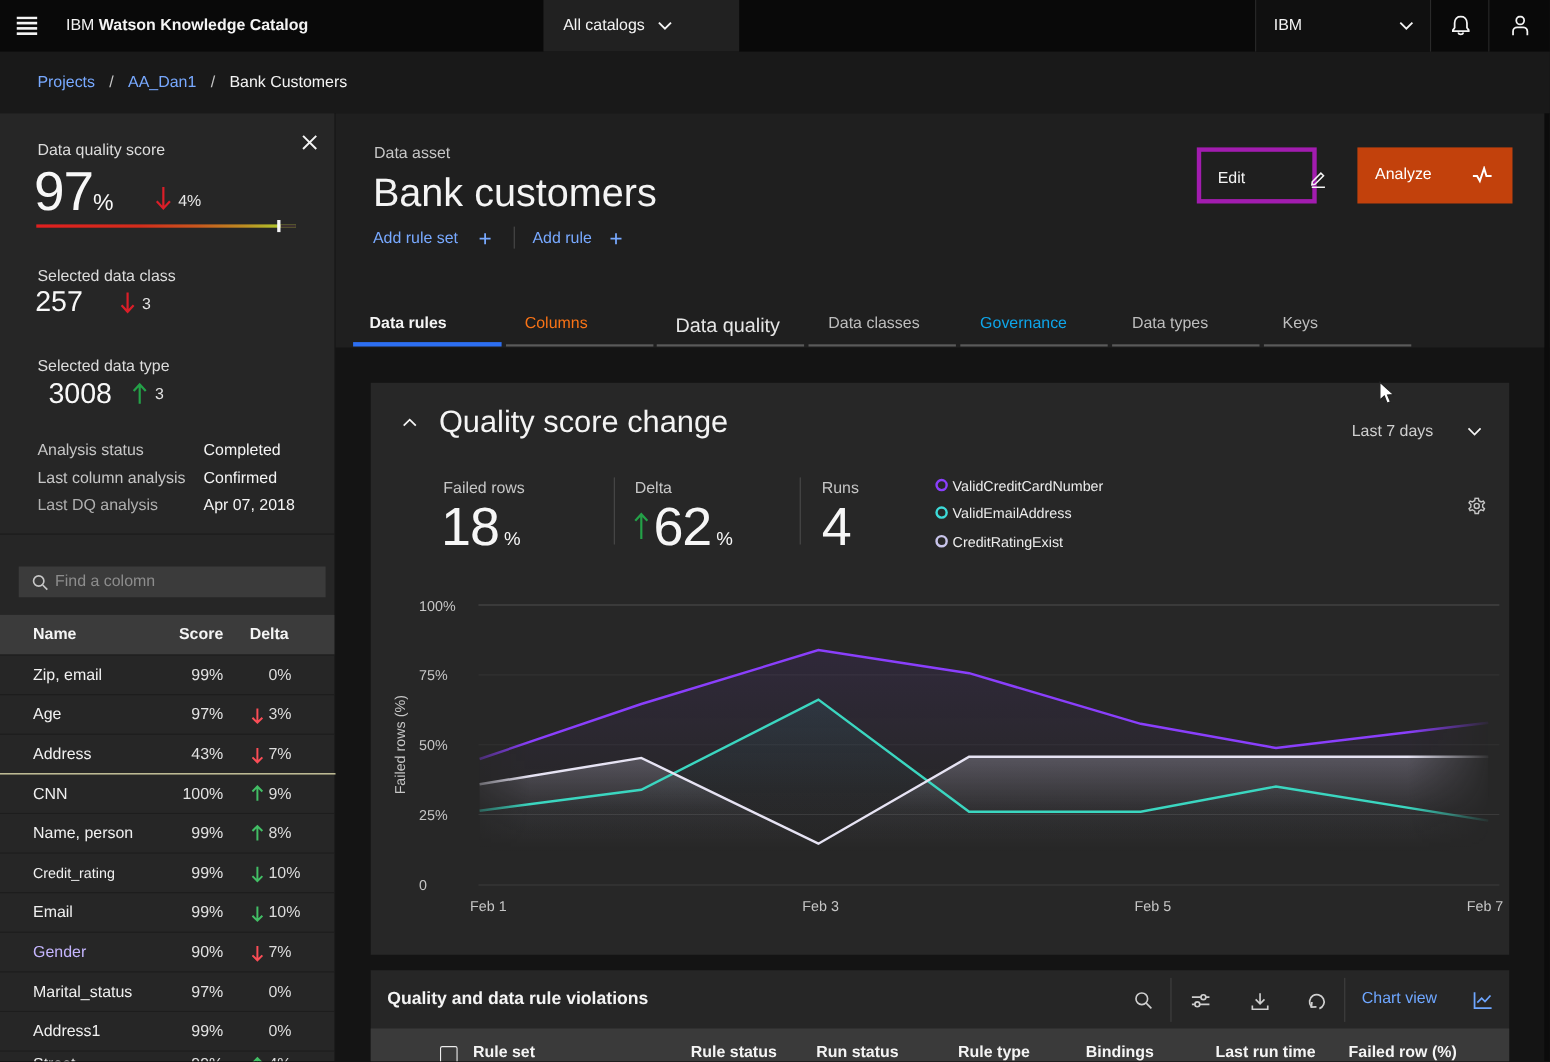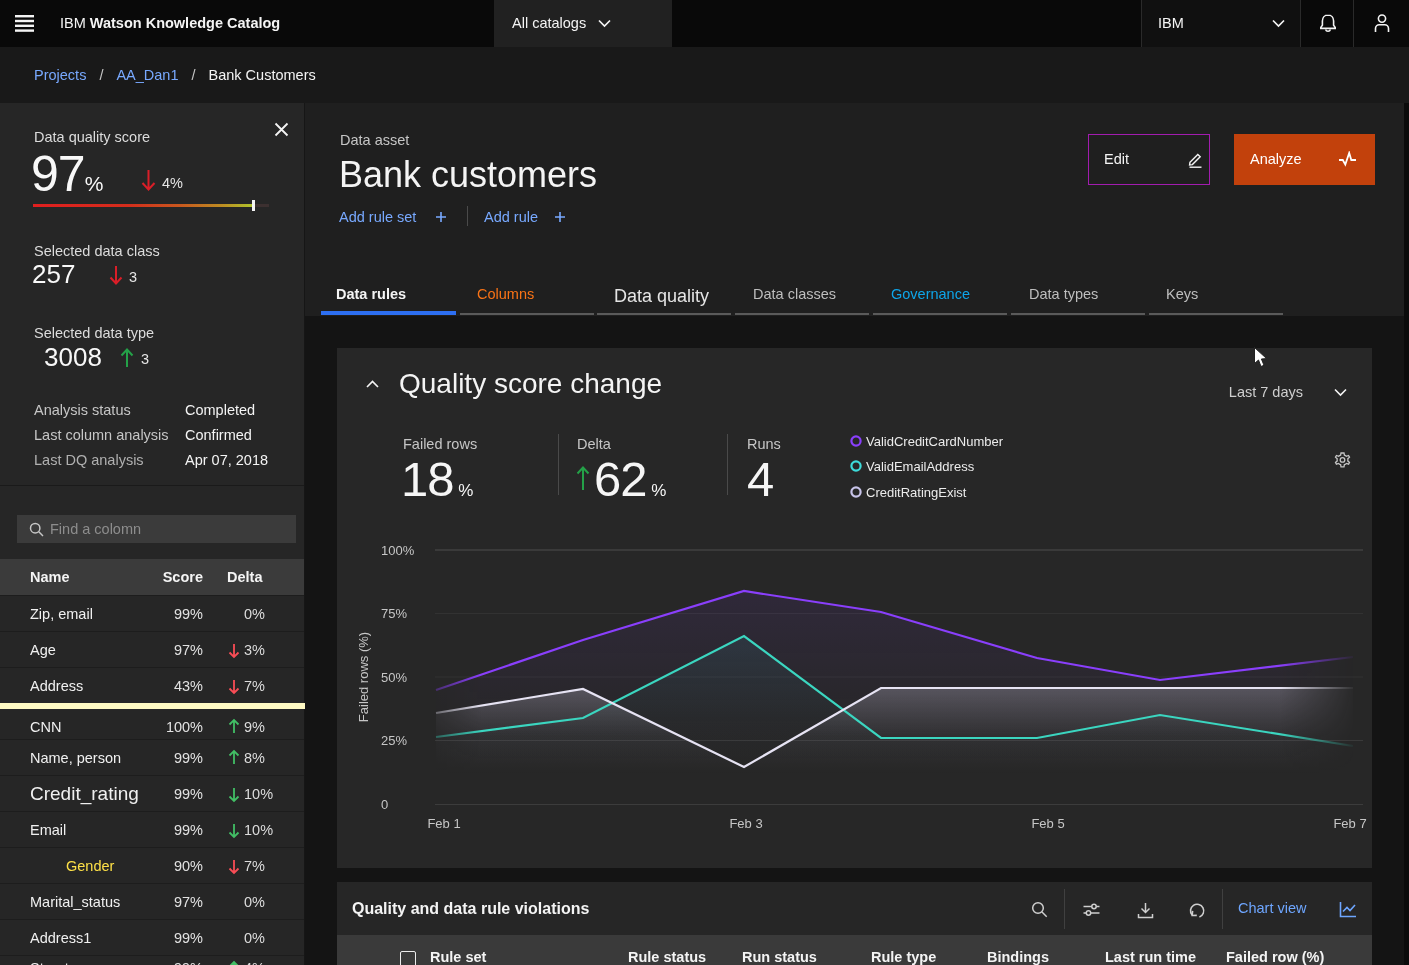--- a/index.html
+++ b/index.html
@@ -123,54 +123,54 @@
   <div class="abs" style="left:244px;top:0;height:36px;line-height:36px;font-size:14.5px;color:#dcdcdc;">3%</div>
 </div>
 <div class="abs" style="left:0;top:72px;width:304px;height:36px;border-top:1px solid #1d1d1d;">
   <div class="abs" style="left:30px;top:0;height:36px;line-height:36px;font-size:14.5px;color:#f0f0f0;">Address</div>
   <div class="abs" style="left:120px;top:0;width:83px;height:36px;line-height:36px;font-size:14.5px;color:#e2e2e2;text-align:right;">43%</div>
   <svg class="abs" style="left:228px;top:11px;" width="12" height="16" viewBox="0 0 12 16">
             <path d="M6 1 L6 13.5 M1.5 9.5 L6 14 L10.5 9.5" fill="none" stroke="#fa4d56" stroke-width="1.8"></path>
           </svg>
   <div class="abs" style="left:244px;top:0;height:36px;line-height:36px;font-size:14.5px;color:#dcdcdc;">7%</div>
 </div>
-<div class="abs" style="left:0;top:108px;width:340px;height:36px;border-top:6px solid #fef9c3;">
+<div class="abs" style="left:0;top:108px;width:340px;height:36px;border-top:1px solid #fef9c3;">
   <div class="abs" style="left:30px;top:0;height:36px;line-height:36px;font-size:14.5px;color:#f0f0f0;">CNN</div>
   <div class="abs" style="left:120px;top:0;width:83px;height:36px;line-height:36px;font-size:14.5px;color:#e2e2e2;text-align:right;">100%</div>
   <svg class="abs" style="left:228px;top:9px;" width="12" height="16" viewBox="0 0 12 16">
             <path d="M6 15 L6 2.5 M1.5 6.5 L6 2 L10.5 6.5" fill="none" stroke="#42be65" stroke-width="1.8"></path>
           </svg>
   <div class="abs" style="left:244px;top:0;height:36px;line-height:36px;font-size:14.5px;color:#dcdcdc;">9%</div>
 </div>
 <div class="abs" style="left:0;top:144px;width:304px;height:36px;border-top:1px solid #1d1d1d;">
   <div class="abs" style="left:30px;top:0;height:36px;line-height:36px;font-size:14.5px;color:#f0f0f0;">Name, person</div>
   <div class="abs" style="left:120px;top:0;width:83px;height:36px;line-height:36px;font-size:14.5px;color:#e2e2e2;text-align:right;">99%</div>
   <svg class="abs" style="left:228px;top:9px;" width="12" height="16" viewBox="0 0 12 16">
             <path d="M6 15 L6 2.5 M1.5 6.5 L6 2 L10.5 6.5" fill="none" stroke="#42be65" stroke-width="1.8"></path>
           </svg>
   <div class="abs" style="left:244px;top:0;height:36px;line-height:36px;font-size:14.5px;color:#dcdcdc;">8%</div>
 </div>
 <div class="abs" style="left:0;top:180px;width:304px;height:36px;border-top:1px solid #1d1d1d;">
-  <div class="abs" style="left:30px;top:0;height:36px;line-height:36px;font-size:19px;color:#f0f0f0;">Credit_rating</div>
+  <div class="abs" style="left:30px;top:0;height:36px;line-height:36px;font-size:13px;color:#f0f0f0;">Credit_rating</div>
   <div class="abs" style="left:120px;top:0;width:83px;height:36px;line-height:36px;font-size:14.5px;color:#e2e2e2;text-align:right;">99%</div>
   <svg class="abs" style="left:228px;top:11px;" width="12" height="16" viewBox="0 0 12 16">
             <path d="M6 1 L6 13.5 M1.5 9.5 L6 14 L10.5 9.5" fill="none" stroke="#42be65" stroke-width="1.8"></path>
           </svg>
   <div class="abs" style="left:244px;top:0;height:36px;line-height:36px;font-size:14.5px;color:#dcdcdc;">10%</div>
 </div>
 <div class="abs" style="left:0;top:216px;width:304px;height:36px;border-top:1px solid #1d1d1d;">
   <div class="abs" style="left:30px;top:0;height:36px;line-height:36px;font-size:14.5px;color:#f0f0f0;">Email</div>
   <div class="abs" style="left:120px;top:0;width:83px;height:36px;line-height:36px;font-size:14.5px;color:#e2e2e2;text-align:right;">99%</div>
   <svg class="abs" style="left:228px;top:11px;" width="12" height="16" viewBox="0 0 12 16">
             <path d="M6 1 L6 13.5 M1.5 9.5 L6 14 L10.5 9.5" fill="none" stroke="#42be65" stroke-width="1.8"></path>
           </svg>
   <div class="abs" style="left:244px;top:0;height:36px;line-height:36px;font-size:14.5px;color:#dcdcdc;">10%</div>
 </div>
 <div class="abs" style="left:0;top:252px;width:304px;height:36px;border-top:1px solid #1d1d1d;">
-  <div class="abs" style="left:30px;top:0;height:36px;line-height:36px;font-size:14.5px;color:#fde047;margin-left:36px;">Gender</div>
+  <div class="abs" style="left:30px;top:0;height:36px;line-height:36px;font-size:14.5px;color:#c4b5fd;">Gender</div>
   <div class="abs" style="left:120px;top:0;width:83px;height:36px;line-height:36px;font-size:14.5px;color:#e2e2e2;text-align:right;">90%</div>
   <svg class="abs" style="left:228px;top:11px;" width="12" height="16" viewBox="0 0 12 16">
             <path d="M6 1 L6 13.5 M1.5 9.5 L6 14 L10.5 9.5" fill="none" stroke="#fa4d56" stroke-width="1.8"></path>
           </svg>
   <div class="abs" style="left:244px;top:0;height:36px;line-height:36px;font-size:14.5px;color:#dcdcdc;">7%</div>
 </div>
 <div class="abs" style="left:0;top:288px;width:304px;height:36px;border-top:1px solid #1d1d1d;">
   <div class="abs" style="left:30px;top:0;height:36px;line-height:36px;font-size:14.5px;color:#f0f0f0;">Marital_status</div>
   <div class="abs" style="left:120px;top:0;width:83px;height:36px;line-height:36px;font-size:14.5px;color:#e2e2e2;text-align:right;">97%</div>
 
@@ -201,21 +201,21 @@
   <div class="abs" style="left:34px;top:106px;font-size:14.5px;color:#78a9ff;">Add rule set</div>
   <svg class="abs" style="left:130px;top:108px;" width="12" height="12" viewBox="0 0 12 12">
         <path d="M6 1 L6 11 M1 6 L11 6" stroke="#78a9ff" stroke-width="1.6"></path>
       </svg>
   <div class="abs" style="left:162px;top:103px;width:1px;height:20px;background:#4a4a4a;"></div>
   <div class="abs" style="left:179px;top:106px;font-size:14.5px;color:#78a9ff;">Add rule</div>
   <svg class="abs" style="left:249px;top:108px;" width="12" height="12" viewBox="0 0 12 12">
         <path d="M6 1 L6 11 M1 6 L11 6" stroke="#78a9ff" stroke-width="1.6"></path>
       </svg>
 
-  <div class="abs" style="left:783px;top:31px;width:122px;height:51px;border:1px solid #a21caf;">
+  <div class="abs" style="left:783px;top:31px;width:109px;height:51px;border:4px solid #a21caf;">
     <div class="abs" style="left:15px;top:0;height:49px;line-height:49px;font-size:14.5px;color:#f4f4f4;">Edit</div>
     <svg class="abs" style="left:98px;top:16px;" width="17" height="17" viewBox="0 0 17 17">
       <path d="M3 11.2 L10.8 3.4 L13.2 5.8 L5.4 13.6 L2.6 14 Z" fill="none" stroke="#f4f4f4" stroke-width="1.4"></path>
       <line x1="2.5" y1="16.2" x2="14.5" y2="16.2" stroke="#f4f4f4" stroke-width="1.4"></line>
     </svg>
   </div>
   <div class="abs" style="left:929px;top:31px;width:141px;height:51px;background:#c2410c;">
     <div class="abs" style="left:16px;top:0;height:51px;line-height:51px;font-size:14.5px;color:#fff;">Analyze</div>
     <svg class="abs" style="left:104px;top:17px;" width="19" height="17" viewBox="0 0 19 17">
       <path d="M1 9 L4.8 9 L7.3 13.6 L11.2 2 L13.3 9 L18 9" fill="none" stroke="#fff" stroke-width="1.8"></path>

